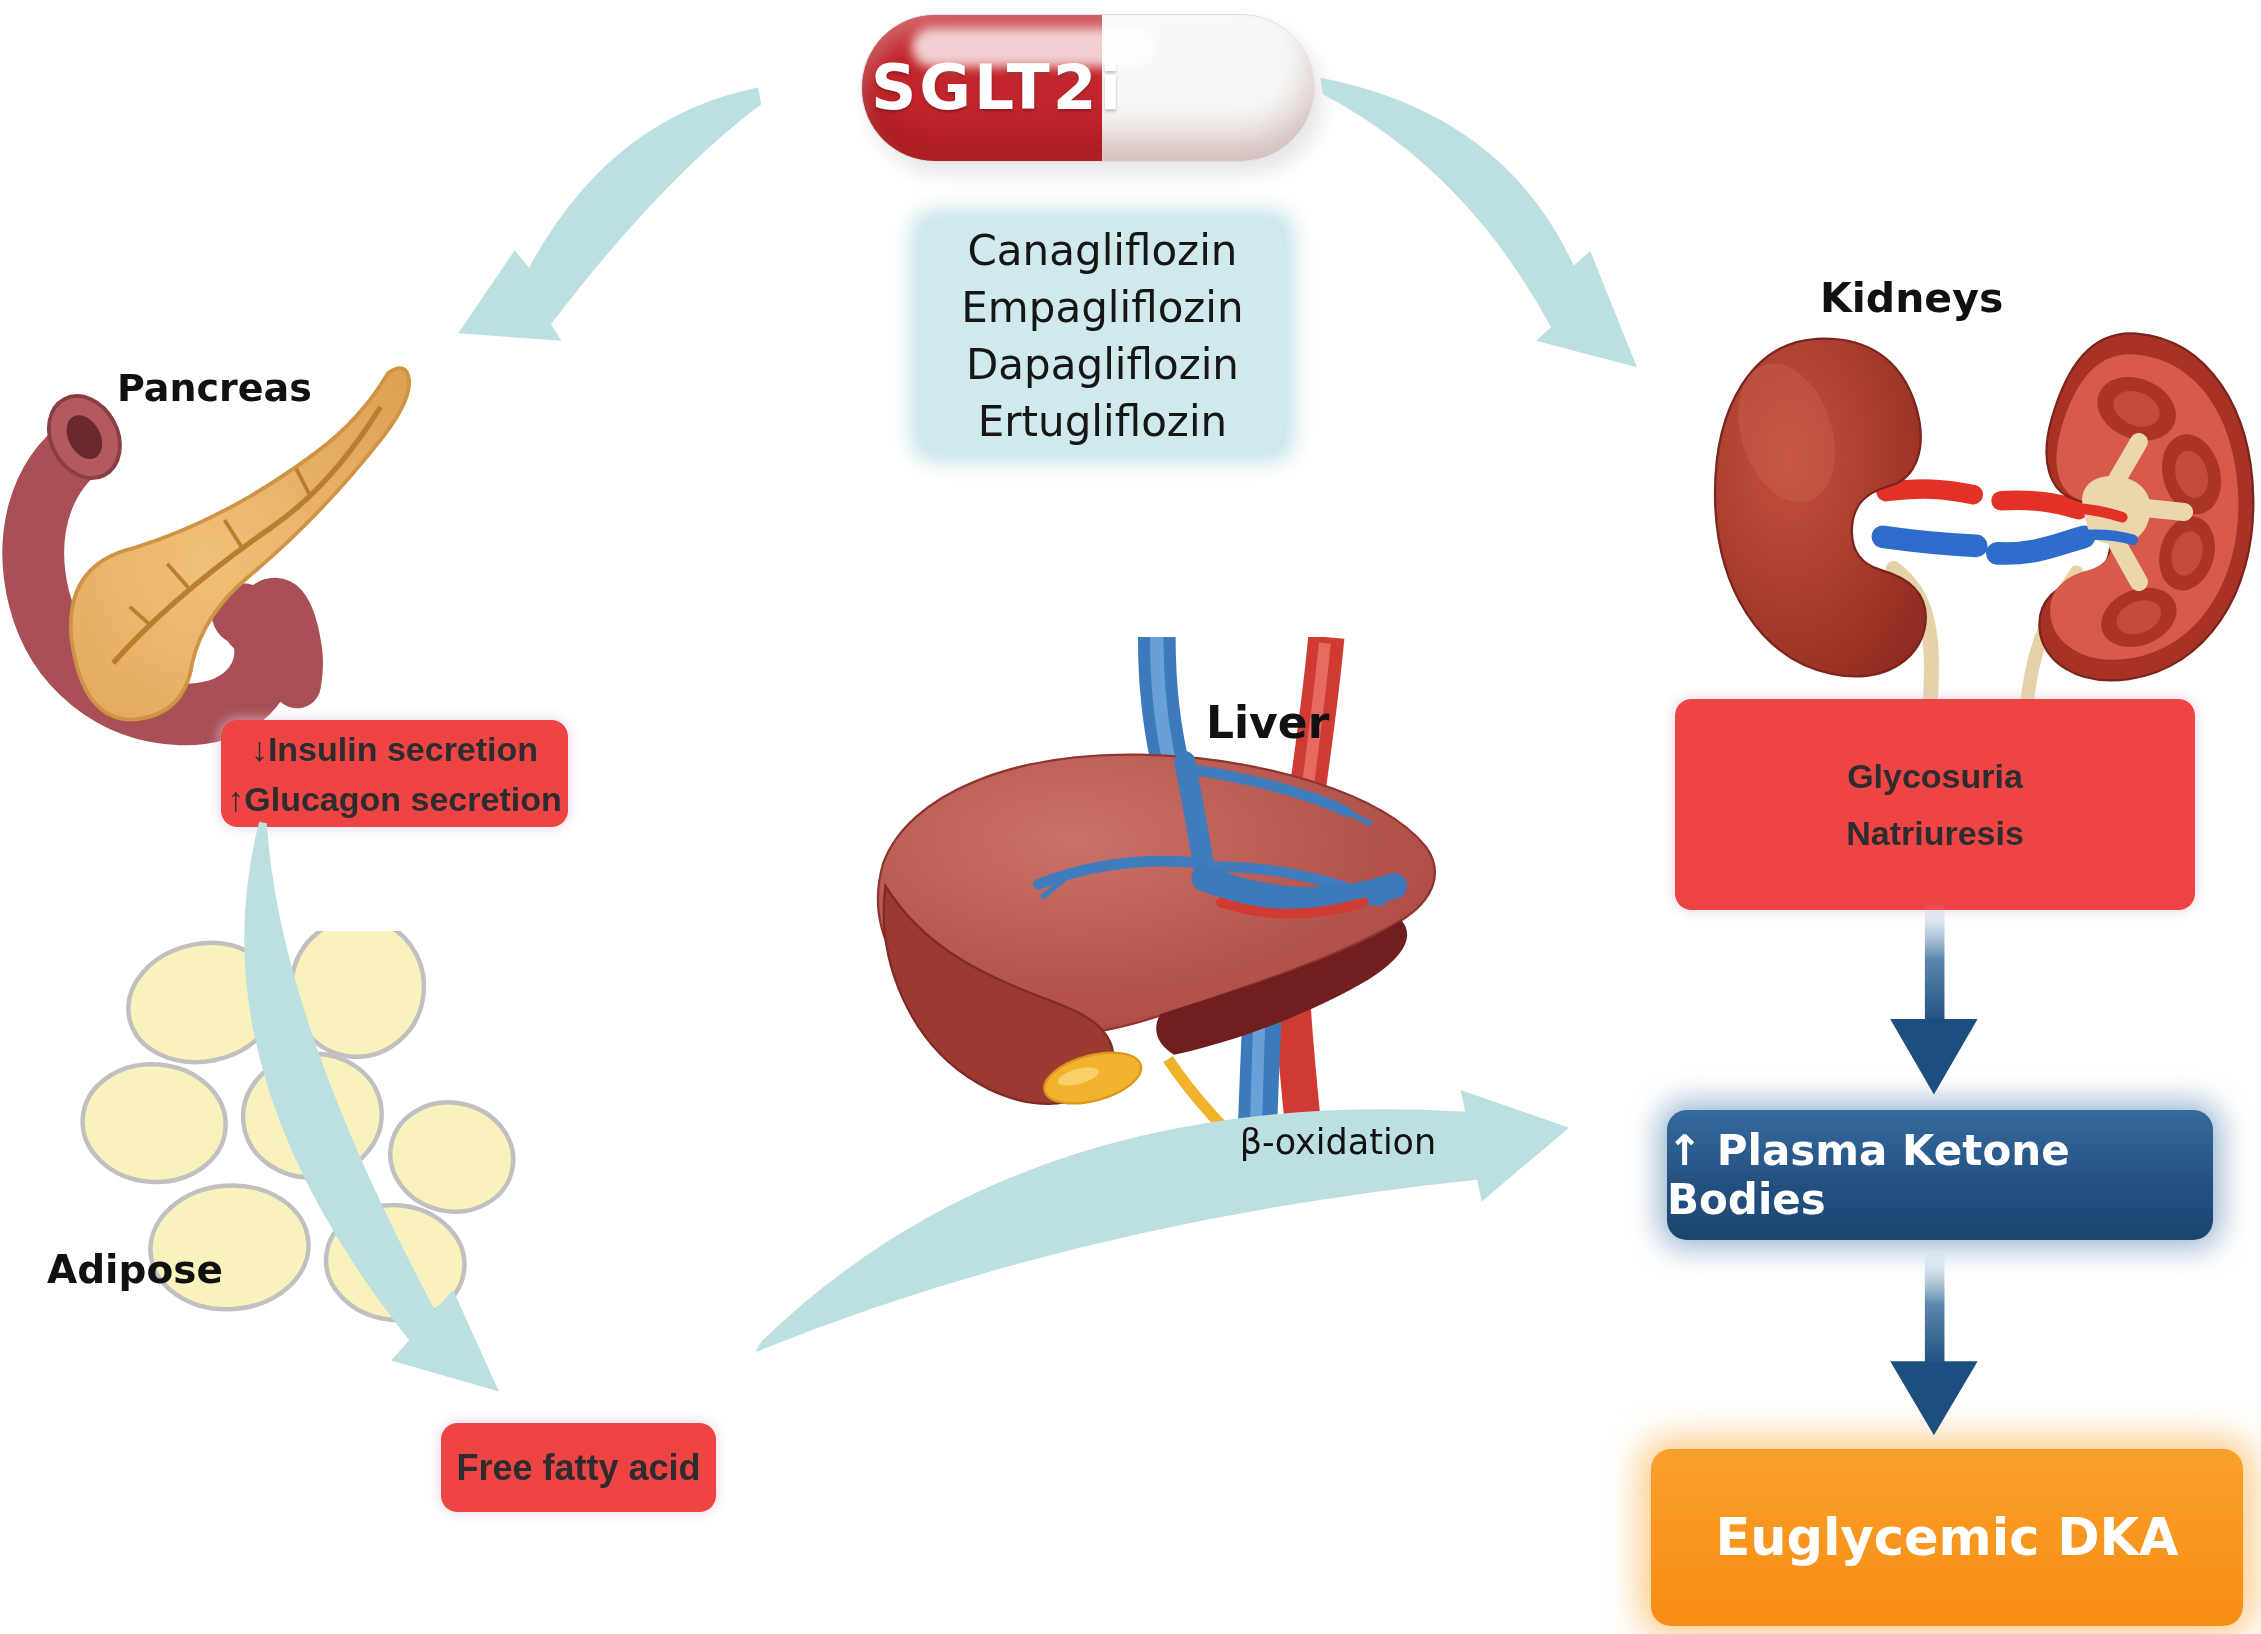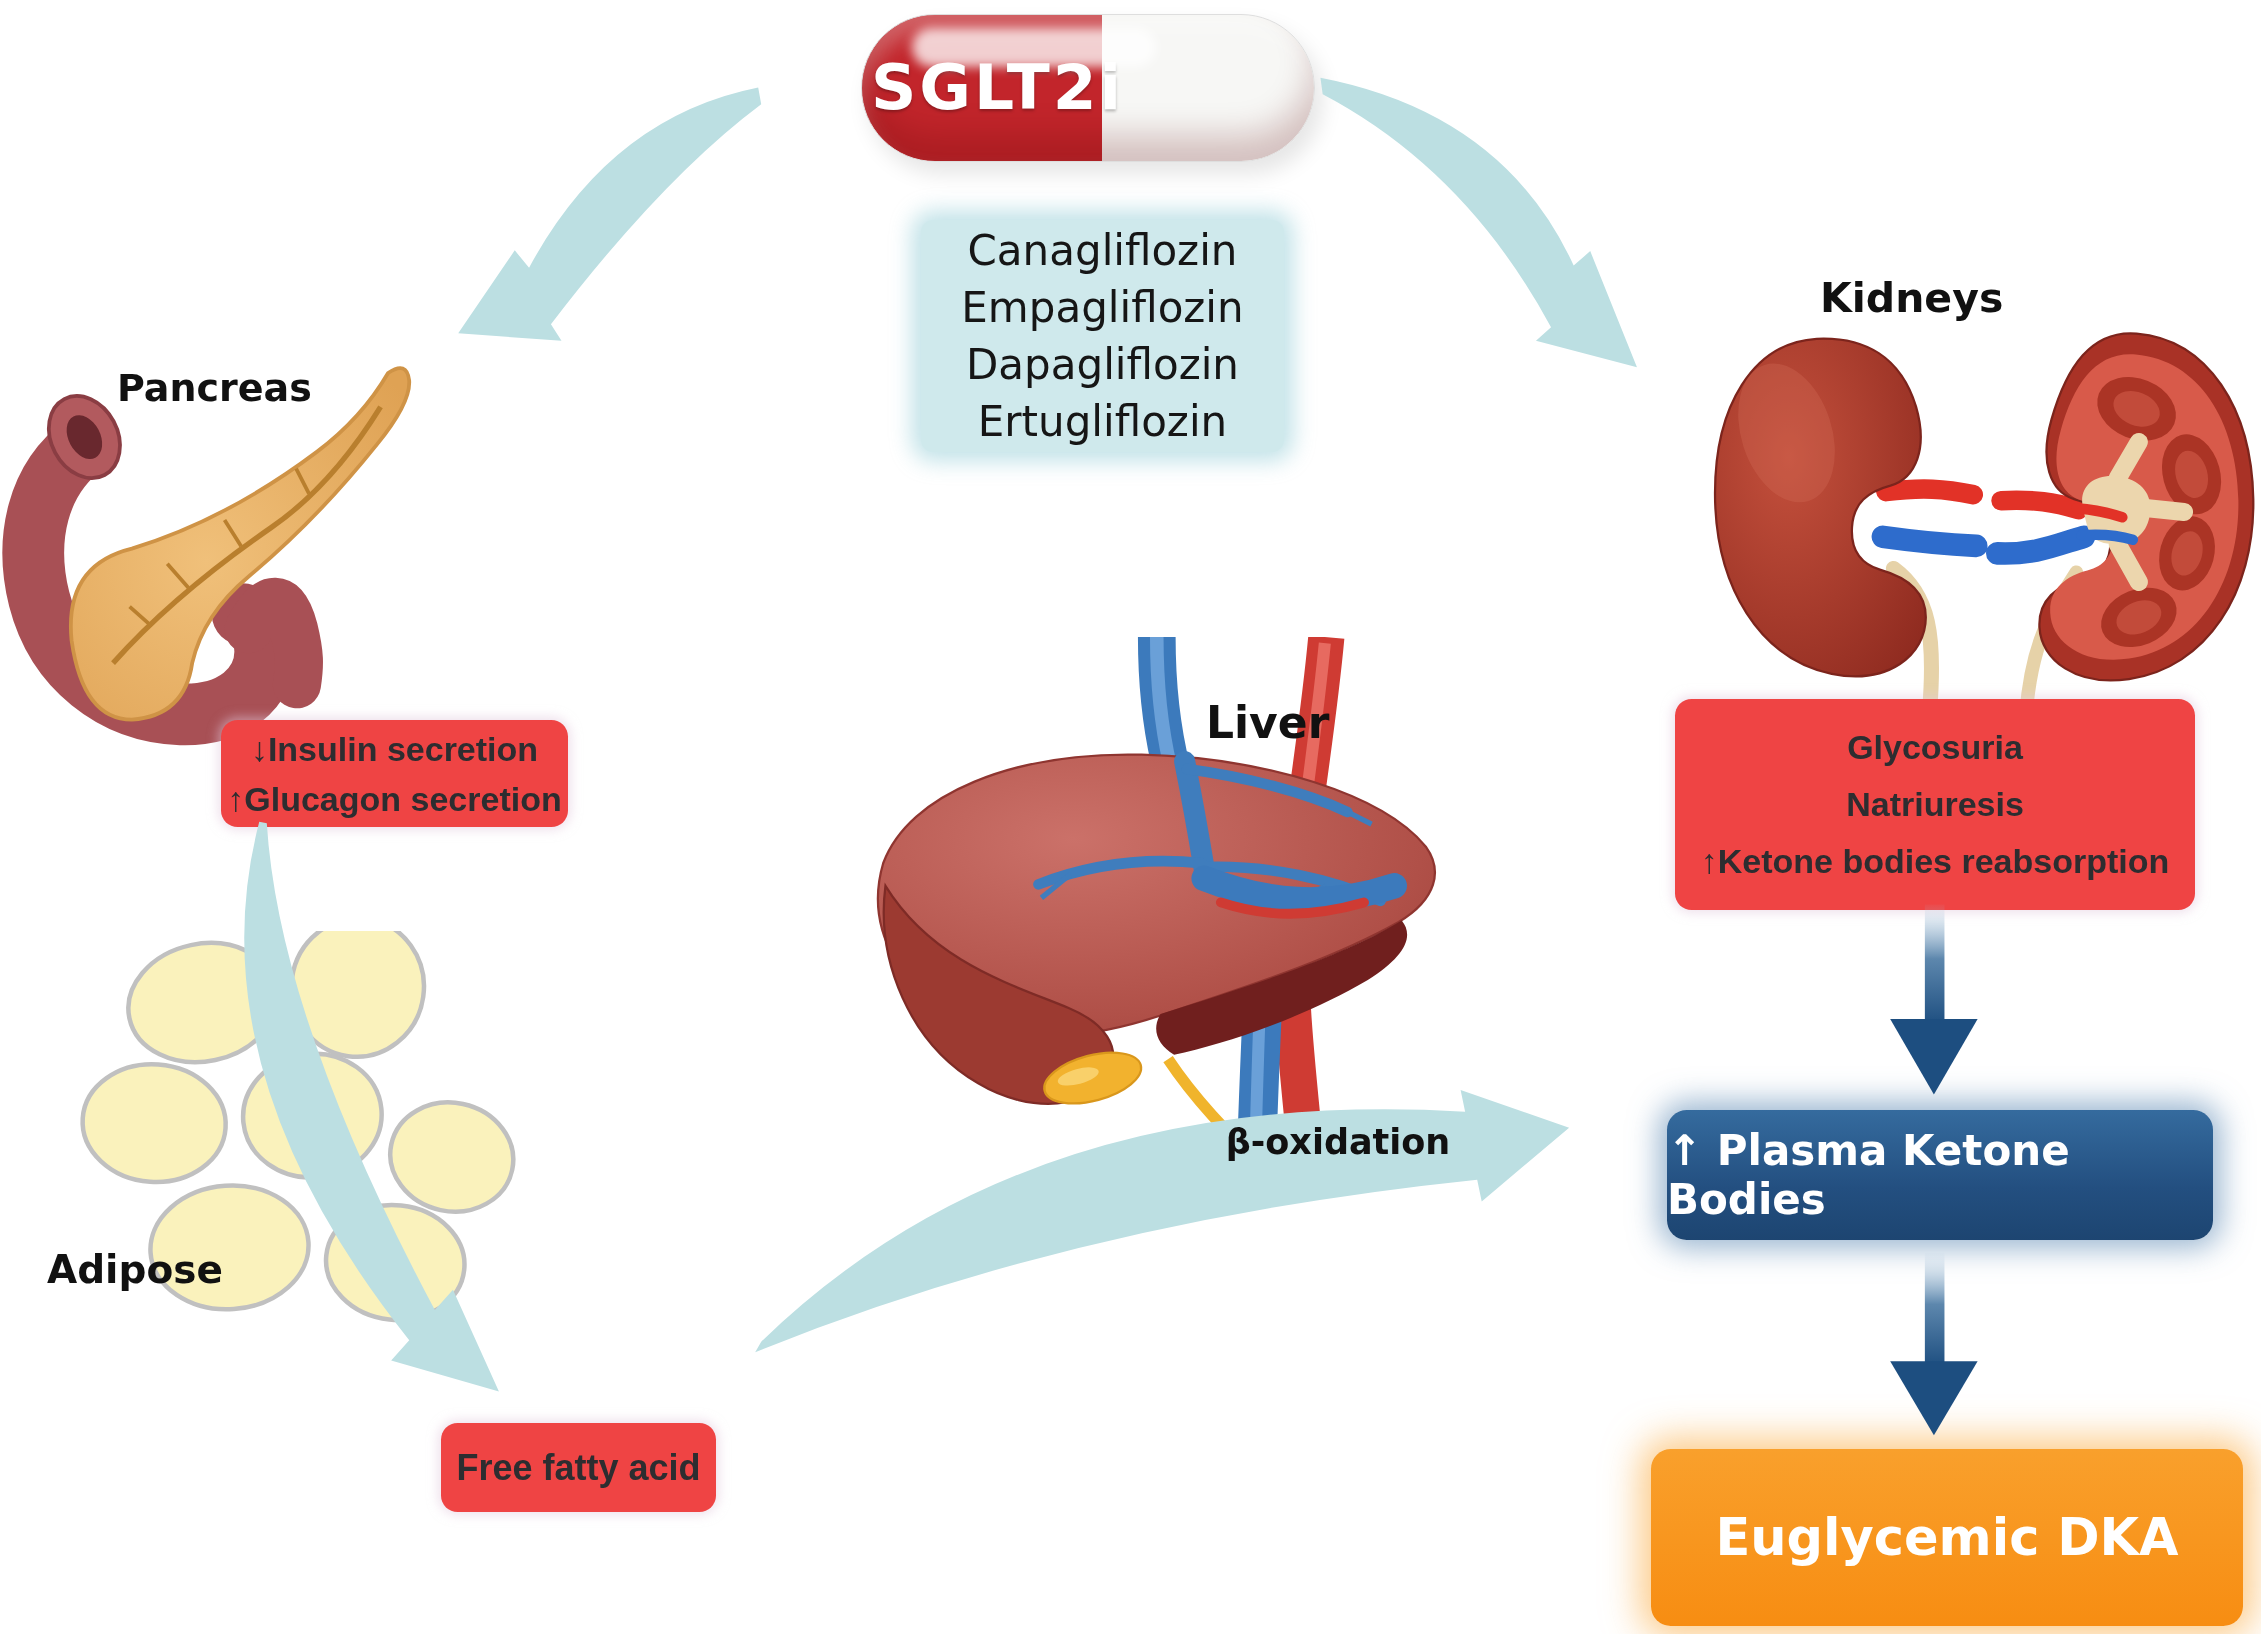--- a/index.html
+++ b/index.html
@@ -38,21 +38,21 @@
         box-shadow:0 0 30px 7.5px rgba(70,120,170,.55);
         display:flex;align-items:center;justify-content:center;color:#ffffff;
         font-weight:bold;font-size:42px;font-family:"DejaVu Sans",sans-serif;}
   .orange-box{left:1651px;top:1449px;width:592px;height:177px;border-radius:19.6px;
         background:linear-gradient(180deg,#f9a02c,#f78d12);
         box-shadow:0 0 36px 10.6px rgba(249,160,40,.55);
         display:flex;align-items:center;justify-content:center;color:#ffffff;
         font-weight:bold;font-size:51px;font-family:"DejaVu Sans",sans-serif;}
 
   .beta-label{left:1206px;top:1122px;width:264px;height:45px;color:#111;
-        font-weight:bold;font-size:35px;text-align:center;}
+        font-weight:normal;font-size:35px;text-align:center;}
 
   svg{display:block;}
   .overlay{left:0;top:0;pointer-events:none;}
 </style>
 </head>
 <body>
 
 <div id="canvas">
 
   <svg class="abs" style="left:0;top:339px" width="422" height="490" viewBox="0 0 560 650">
@@ -188,21 +188,20 @@
     <div>↑Glucagon secretion</div>
   </div>
 
   <div class="abs pink-box" style="left:441px;top:1423px;width:275px;height:89px;font-size:36px;">
     <div>Free fatty acid</div>
   </div>
 
   <div class="abs pink-box" style="left:1675px;top:699px;width:520px;height:211px;font-size:34px;line-height:57px;">
     <div>Glycosuria</div>
     <div>Natriuresis</div>
-    <div>↑Ketone bodies reabsorption</div>
   </div>
 
   <div class="abs blue-box">
     <span>↑ Plasma Ketone Bodies</span>
   </div>
 
   <div class="abs orange-box">
     <span>Euglycemic DKA</span>
   </div>
 

